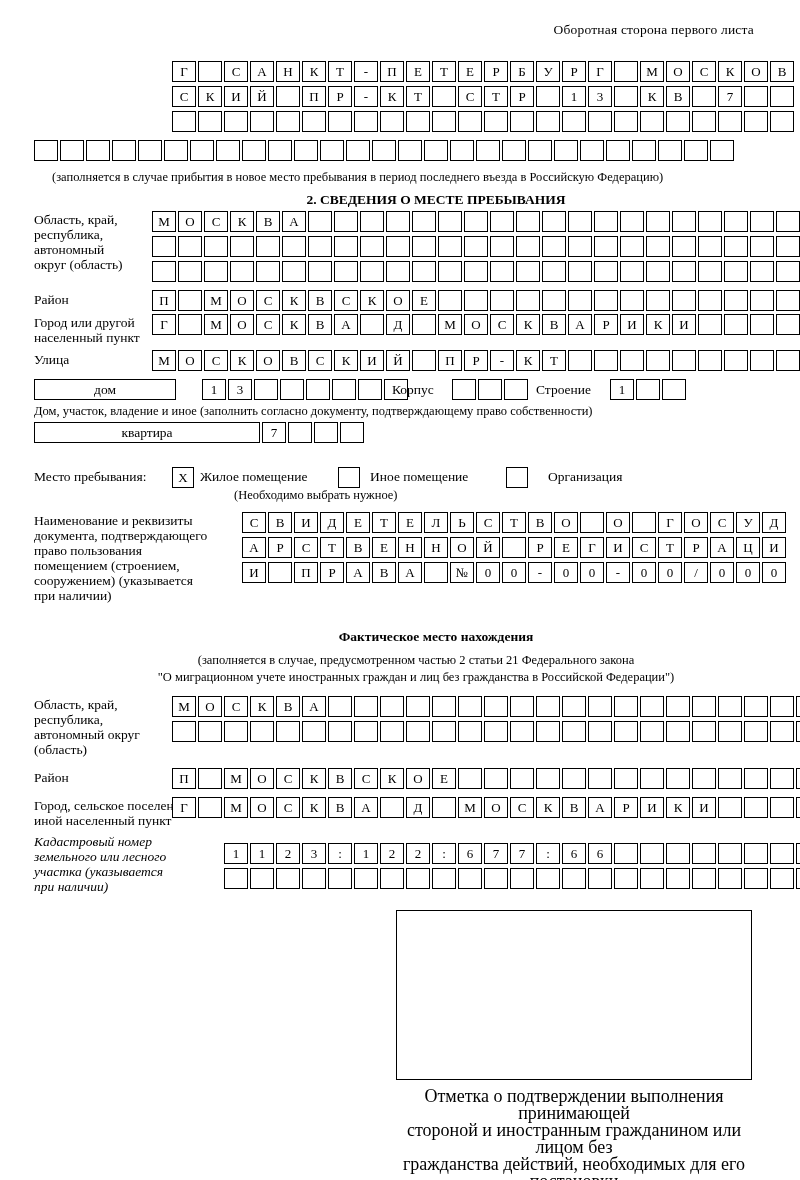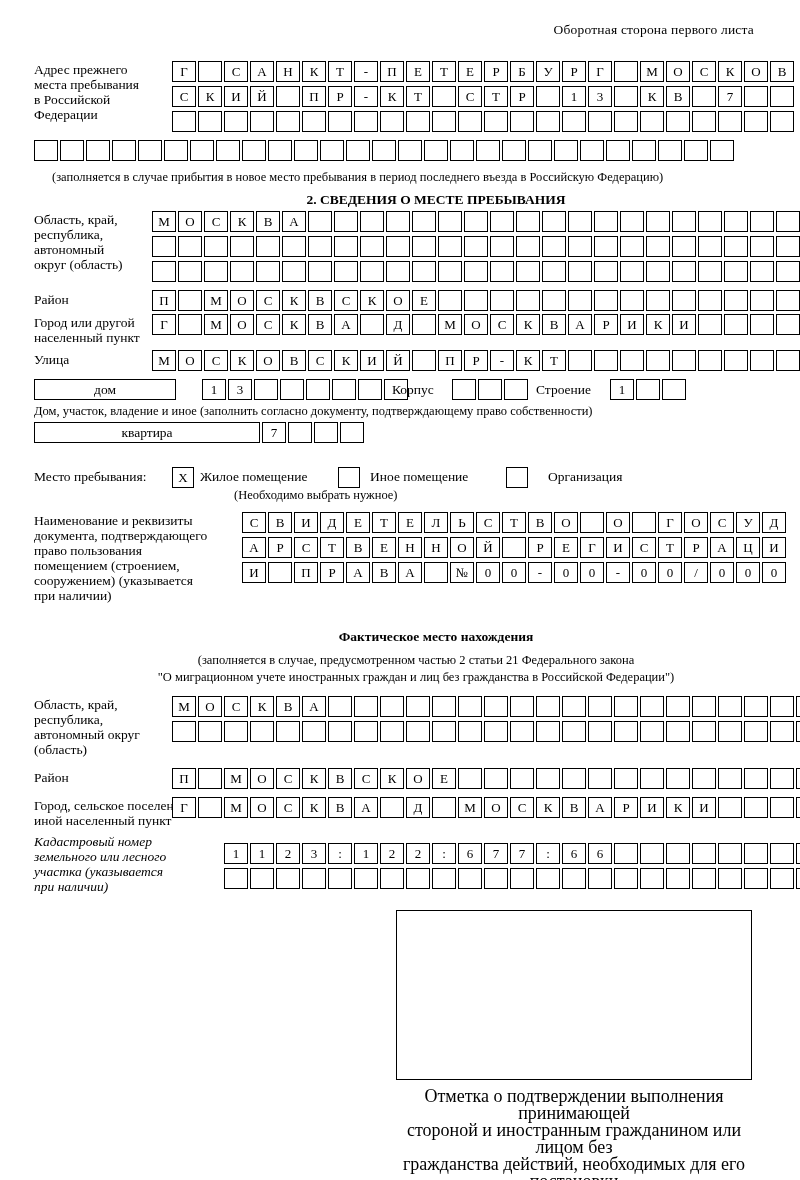--- a/index.html
+++ b/index.html
@@ -113,24 +113,20 @@
     line-height: 17px;
   }
 </style>
 </head>
 <body>
 
 <div class="page">
 
   <div class="hdr-right">Оборотная сторона первого листа</div>
 
-  <div class="lbl" style="top:62px; left:34px;">Адрес прежнего
-места пребывания
-в Российской
-Федерации</div>
 
   <div class="row" id="prev-row-0" style="top:61px; left:172px;">
       <div class="cell">Г</div>
       <div class="cell blank"></div>
       <div class="cell">С</div>
       <div class="cell">А</div>
       <div class="cell">Н</div>
       <div class="cell">К</div>
       <div class="cell">Т</div>
       <div class="cell">-</div>

